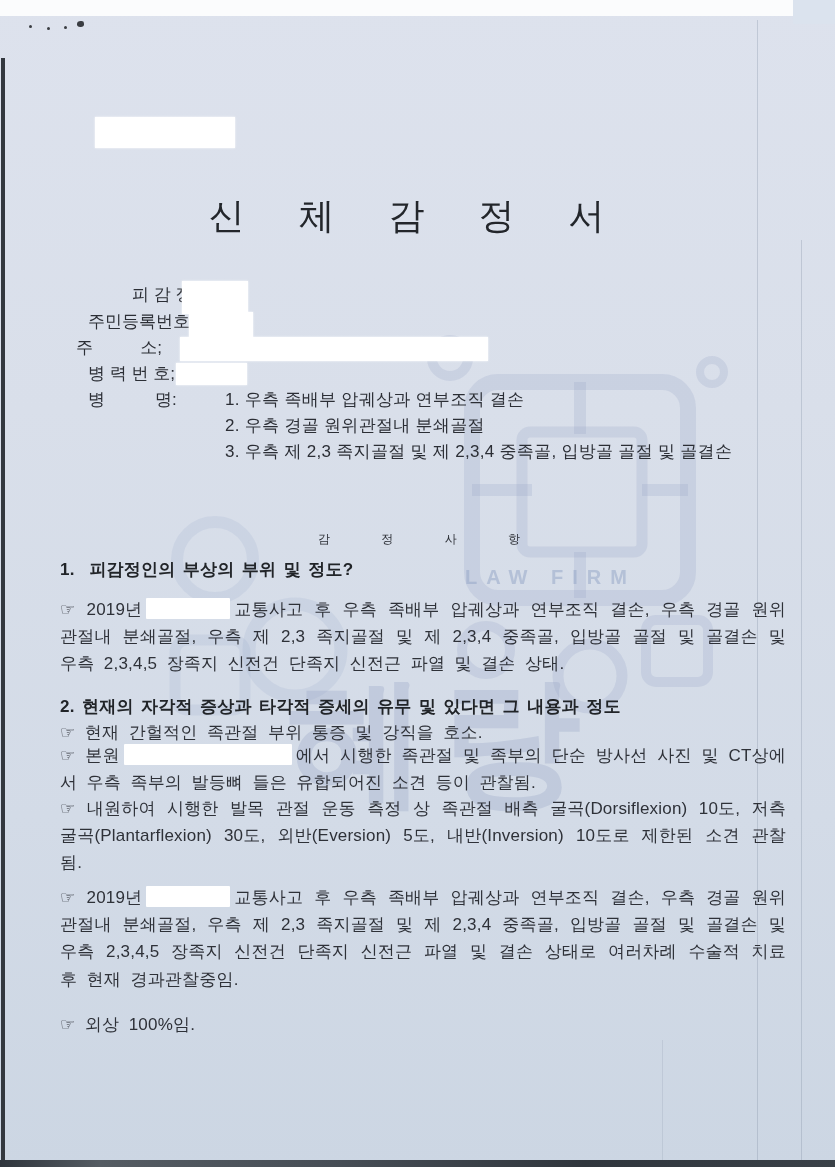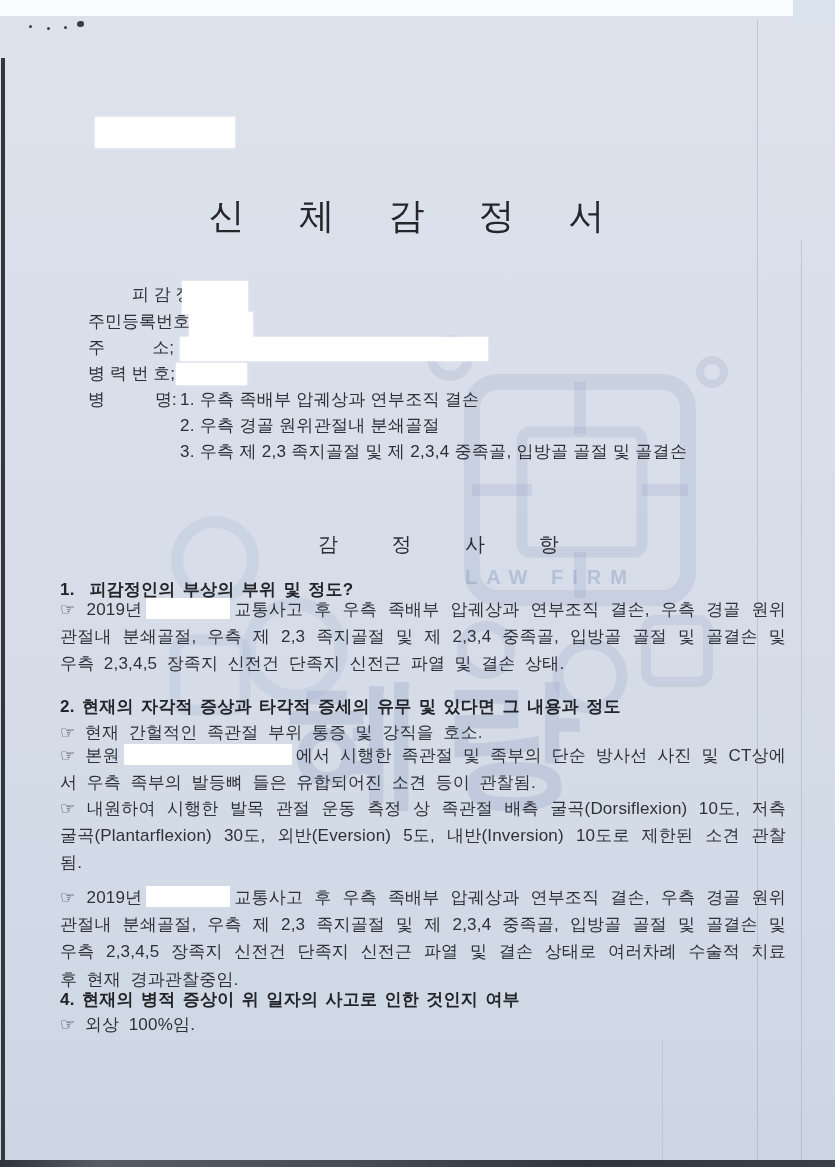--- a/index.html
+++ b/index.html
@@ -22,23 +22,23 @@
 
   .redaction{background:#ffffff;box-shadow:0 0 2px rgba(255,255,255,0.9);}
 
   .title{
     left:0;top:192px;width:835px;text-align:center;
     font-size:36px;letter-spacing:22px;color:#23262b;
     font-family:"Liberation Sans","DejaVu Sans",sans-serif;
     white-space:pre;
   }
   .field-row{font-size:17px;white-space:pre;color:#2b2e35;}
-  .diag-item{font-size:17px;white-space:pre;color:#2b2e35;letter-spacing:0.3px;}
+  .diag-item{font-size:17px;white-space:pre;color:#2b2e35;letter-spacing:0.3px;margin-left:45px;}
   .section-title{
-    left:318px;top:531px;font-size:20px;letter-spacing:24px;
+    left:318px;top:531px;font-size:12px;letter-spacing:24px;
     white-space:pre;color:#2b2e35;
   }
   .h{font-size:17px;font-weight:700;color:#212428;white-space:pre;
      letter-spacing:0.2px;word-spacing:2.5px;left:60px;}
   .para{
     left:60px;width:726px;text-align:justify;
     font-size:17px;line-height:27.2px;color:#2e3138;
     word-spacing:4.5px;letter-spacing:0.2px;
   }
   .redact-inline{
@@ -99,48 +99,47 @@
   <div class="abs scanline" style="left:757px;top:20px;height:1140px;"></div>
   <div class="abs scanline" style="left:801px;top:240px;height:920px;"></div>
   <div class="abs scanline" style="left:662px;top:1040px;height:120px;opacity:0.6;"></div>
 
   <div class="abs" style="left:0;top:0;width:835px;height:1167px;z-index:2;">
 
     <div class="abs title">신 체 감 정 서</div>
 
     <div class="abs field-row" style="left:88px;top:283px;margin-left:44px;"><span>피 감 정 인;</span></div>
     <div class="abs field-row" style="left:88px;top:310px;"><span>주민등록번호;</span></div>
-    <div class="abs field-row" style="left:88px;top:336px;"><span>주          소;</span></div>
+    <div class="abs field-row" style="left:76px;top:336px;"><span>주          소;</span></div>
     <div class="abs field-row" style="left:88px;top:362px;"><span>병 력 번 호;</span></div>
 
     <div class="abs field-row" style="left:88px;top:388px;">병</div>
     <div class="abs field-row" style="left:155px;top:388px;">명:</div>
     <div class="abs diag-item" style="left:180px;top:388px;">1. 우측 족배부 압궤상과 연부조직 결손</div>
     <div class="abs diag-item" style="left:180px;top:414px;">2. 우측 경골 원위관절내 분쇄골절</div>
     <div class="abs diag-item" style="left:180px;top:440px;">3. 우측 제 2,3 족지골절 및 제 2,3,4 중족골, 입방골 골절 및 골결손</div>
 
     <div class="abs section-title">감 정 사 항</div>
 
-    <div class="abs h" style="top:578px;">1.  피감정인의 부상의 부위 및 정도?</div>
+    <div class="abs h" style="top:558px;">1.  피감정인의 부상의 부위 및 정도?</div>
     <div class="abs para" style="top:596px;">
       <span>☞ 2019년</span><span class="redact-inline redact-a"></span><span>교통사고 후 우측 족배부 압궤상과 연부조직 결손, 우측 경골 원위관절내 분쇄골절, 우측 제 2,3 족지골절 및 제 2,3,4 중족골, 입방골 골절 및 골결손 및 우측 2,3,4,5 장족지 신전건 단족지 신전근 파열 및 결손 상태.</span>
     </div>
 
     <div class="abs h" style="top:695px;">2. 현재의 자각적 증상과 타각적 증세의 유무 및 있다면 그 내용과 정도</div>
     <div class="abs para" style="top:719px;">☞ 현재 간헐적인 족관절 부위 통증 및 강직을 호소.</div>
     <div class="abs para" style="top:742px;">
       <span>☞ 본원</span><span class="redact-inline redact-b"></span><span>에서 시행한 족관절 및 족부의 단순 방사선 사진 및 CT상에서 우측 족부의 발등뼈 들은 유합되어진 소견 등이 관찰됨.</span>
     </div>
     <div class="abs para" style="top:795px;">☞ 내원하여 시행한 발목 관절 운동 측정 상 족관절 배측 굴곡(Dorsiflexion) 10도, 저측 굴곡(Plantarflexion) 30도, 외반(Eversion) 5도, 내반(Inversion) 10도로 제한된 소견 관찰됨.</div>
 
     <div class="abs para" style="top:884px;">
       <span>☞ 2019년</span><span class="redact-inline redact-a"></span><span>교통사고 후 우측 족배부 압궤상과 연부조직 결손, 우측 경골 원위관절내 분쇄골절, 우측 제 2,3 족지골절 및 제 2,3,4 중족골, 입방골 골절 및 골결손 및 우측 2,3,4,5 장족지 신전건 단족지 신전근 파열 및 결손 상태로 여러차례 수술적 치료 후 현재 경과관찰중임.</span>
     </div>
 
-    <div class="abs h" style="top:988px;">4. 현재의 병적 증상이 위 일자의 사고로 인한 것인지 여부</div>
     <div class="abs para" style="top:1011px;">☞ 외상 100%임.</div>
 
   </div>
 
   <div class="abs redaction" style="left:95px;top:117px;width:140px;height:31px;z-index:3;"></div>
   <div class="abs redaction" style="left:182px;top:281px;width:66px;height:33px;z-index:3;"></div>
   <div class="abs redaction" style="left:189px;top:312px;width:64px;height:26px;z-index:3;"></div>
   <div class="abs redaction" style="left:180px;top:337px;width:308px;height:24px;z-index:3;"></div>
   <div class="abs redaction" style="left:176px;top:363px;width:71px;height:22px;z-index:3;"></div>
 

